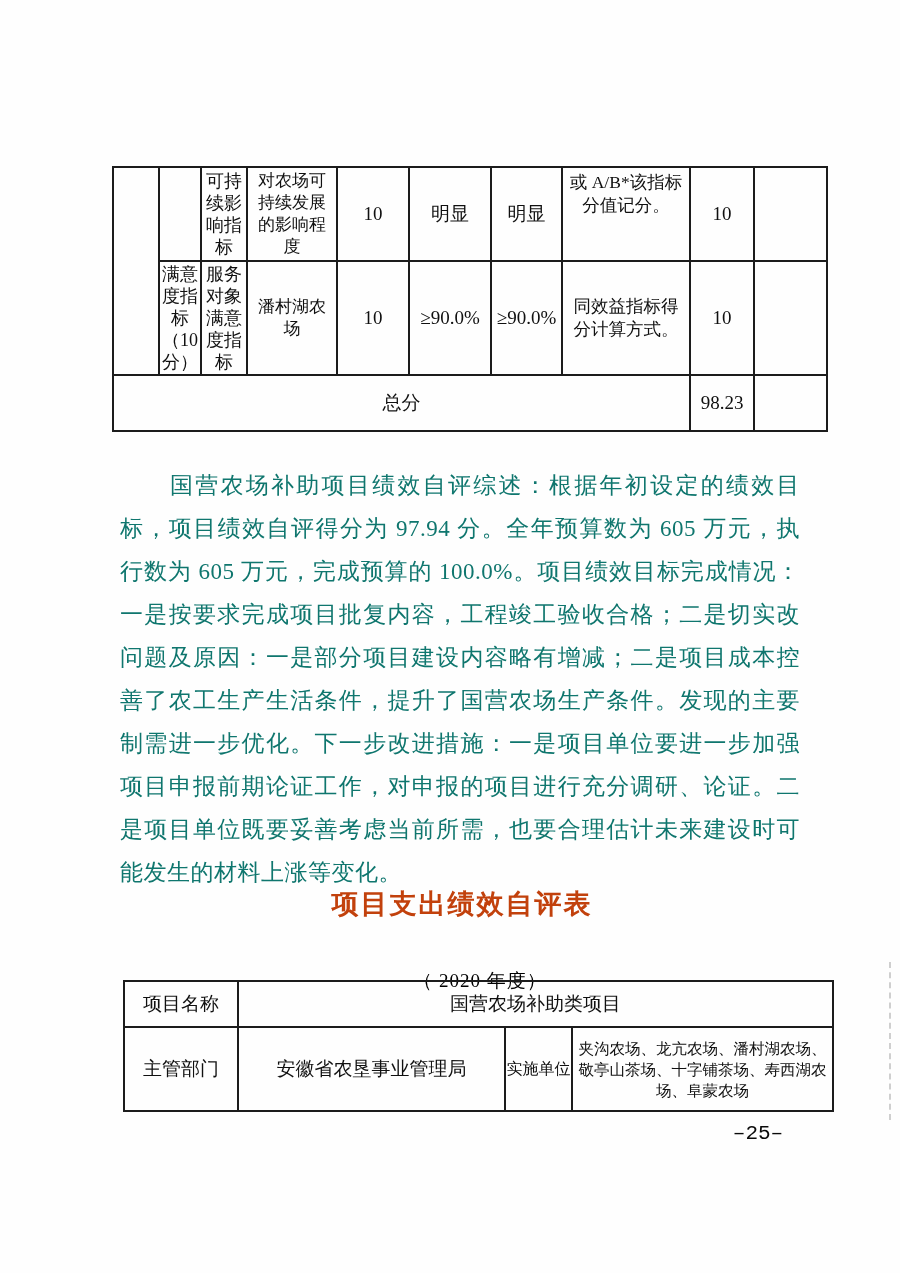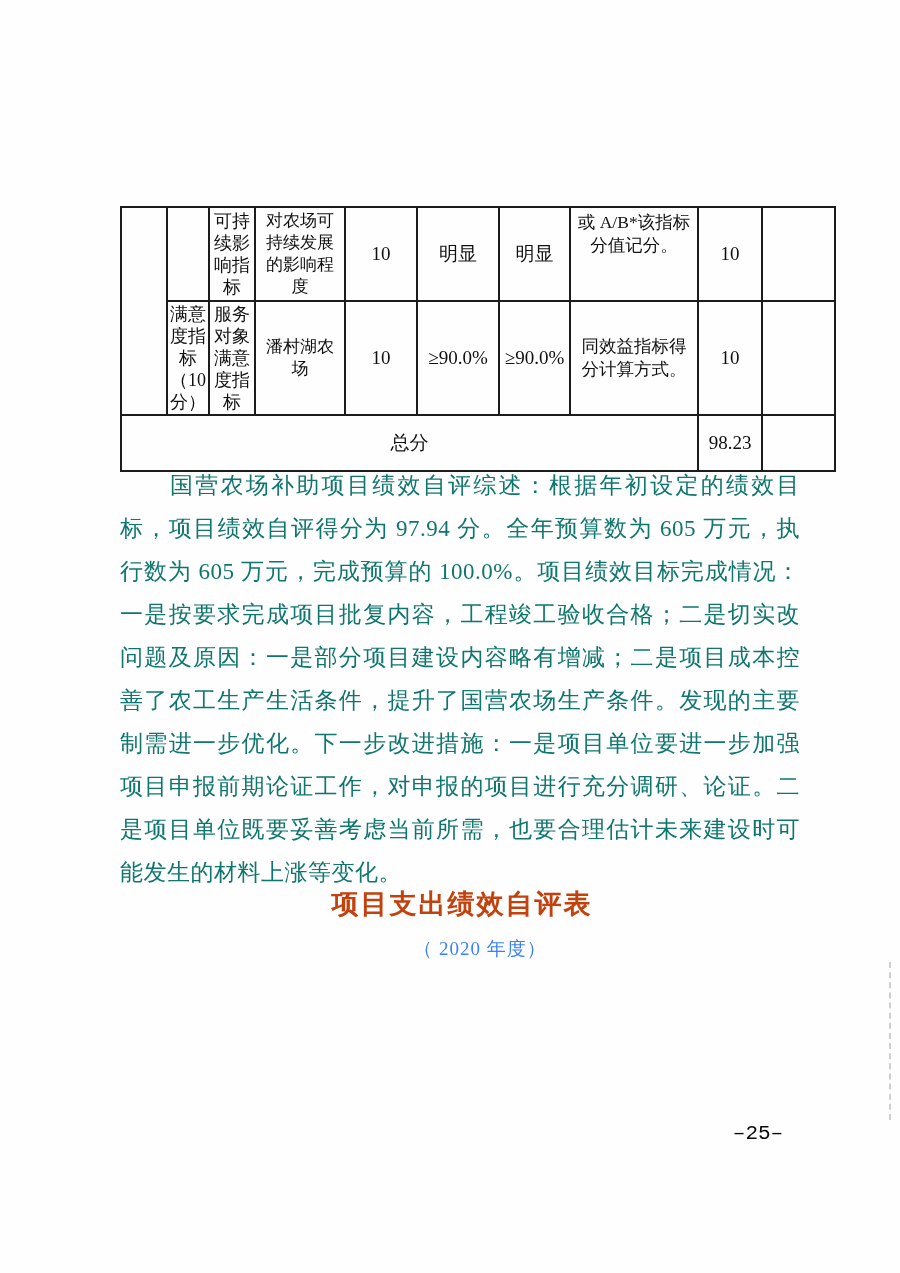--- a/index.html
+++ b/index.html
@@ -26,21 +26,21 @@
     border: 2px solid #1c1c1c;
     text-align: center;
     vertical-align: middle;
     font-size: 19px;
     line-height: 22px;
     padding: 2px;
     overflow: hidden;
   }
 
   
-  .score { left: 120px; top: 166px; width: 714px; margin-top: 40px; }
+  .score { left: 112px; top: 166px; width: 714px; }
   .score tr.r1 { height: 89px; }
   .score tr.r2 { height: 111px; }
   .score tr.r3 { height: 56px; }
   .score td.vlab { font-size: 18px; line-height: 22px; padding: 1px; }
   .score td.name { font-size: 17px; line-height: 22px; }
   .score td.rule { font-size: 17.5px; line-height: 23px; }
   .score td.rule-top { text-align: center; vertical-align: top; padding: 3px 6px; }
 
   
   .para {
@@ -61,25 +61,25 @@
     left: 102px; top: 886px; width: 720px;
     text-align: center;
     font-family: "Liberation Sans", sans-serif;
     font-weight: bold;
     font-size: 27px;
     letter-spacing: 2px;
     color: #c2410c;
   }
   .doc-subtitle {
     position: absolute;
-    left: 120px; top: 936px; width: 720px;
+    left: 120px; top: 968px; width: 720px;
     text-align: center;
     font-size: 19px;
     letter-spacing: 1px;
-    color: #3b82f6;
+    color: #000000;
   }
 
   
   .info { left: 123px; top: 980px; width: 709px; }
   .info tr.ir1 { height: 46px; }
   .info tr.ir2 { height: 84px; }
   .info td.impl { font-size: 16px; padding: 0; }
   .info td.farms { font-size: 15.5px; line-height: 21px; padding: 3px 5px; }
 
   
@@ -159,18 +159,38 @@
     <div class="pline">善了农工生产生活条件，提升了国营农场生产条件。发现的主要</div>
     <div class="pline">制需进一步优化。下一步改进措施：一是项目单位要进一步加强</div>
     <div class="pline">项目申报前期论证工作，对申报的项目进行充分调研、论证。二</div>
     <div class="pline">是项目单位既要妥善考虑当前所需，也要合理估计未来建设时可</div>
     <div class="pline last">能发生的材料上涨等变化。</div>
   </div>
 
   <div class="doc-title">项目支出绩效自评表</div>
   <div class="doc-subtitle">（ 2020 年度）</div>
 
+  <table class="t info">
+    <colgroup>
+      <col style="width:114px">
+        <col style="width:267px">
+        <col style="width:67px">
+        <col style="width:261px">
+    </colgroup>
+    <tbody>
+        <tr class="ir1">
+      <td>项目名称</td>
+      <td colspan="3">国营农场补助类项目</td>
+    </tr>
+    <tr class="ir2">
+      <td>主管部门</td>
+      <td>安徽省农垦事业管理局</td>
+      <td class="impl">实施单位</td>
+      <td class="farms">夹沟农场、龙亢农场、潘村湖农场、敬亭山茶场、十字铺茶场、寿西湖农场、阜蒙农场</td>
+    </tr>
+  </tbody>
+    </table>
 
   <div class="scan-line"></div>
 
   <div class="page-num">–25–</div>
 
 </div>
 
 </body></html>

